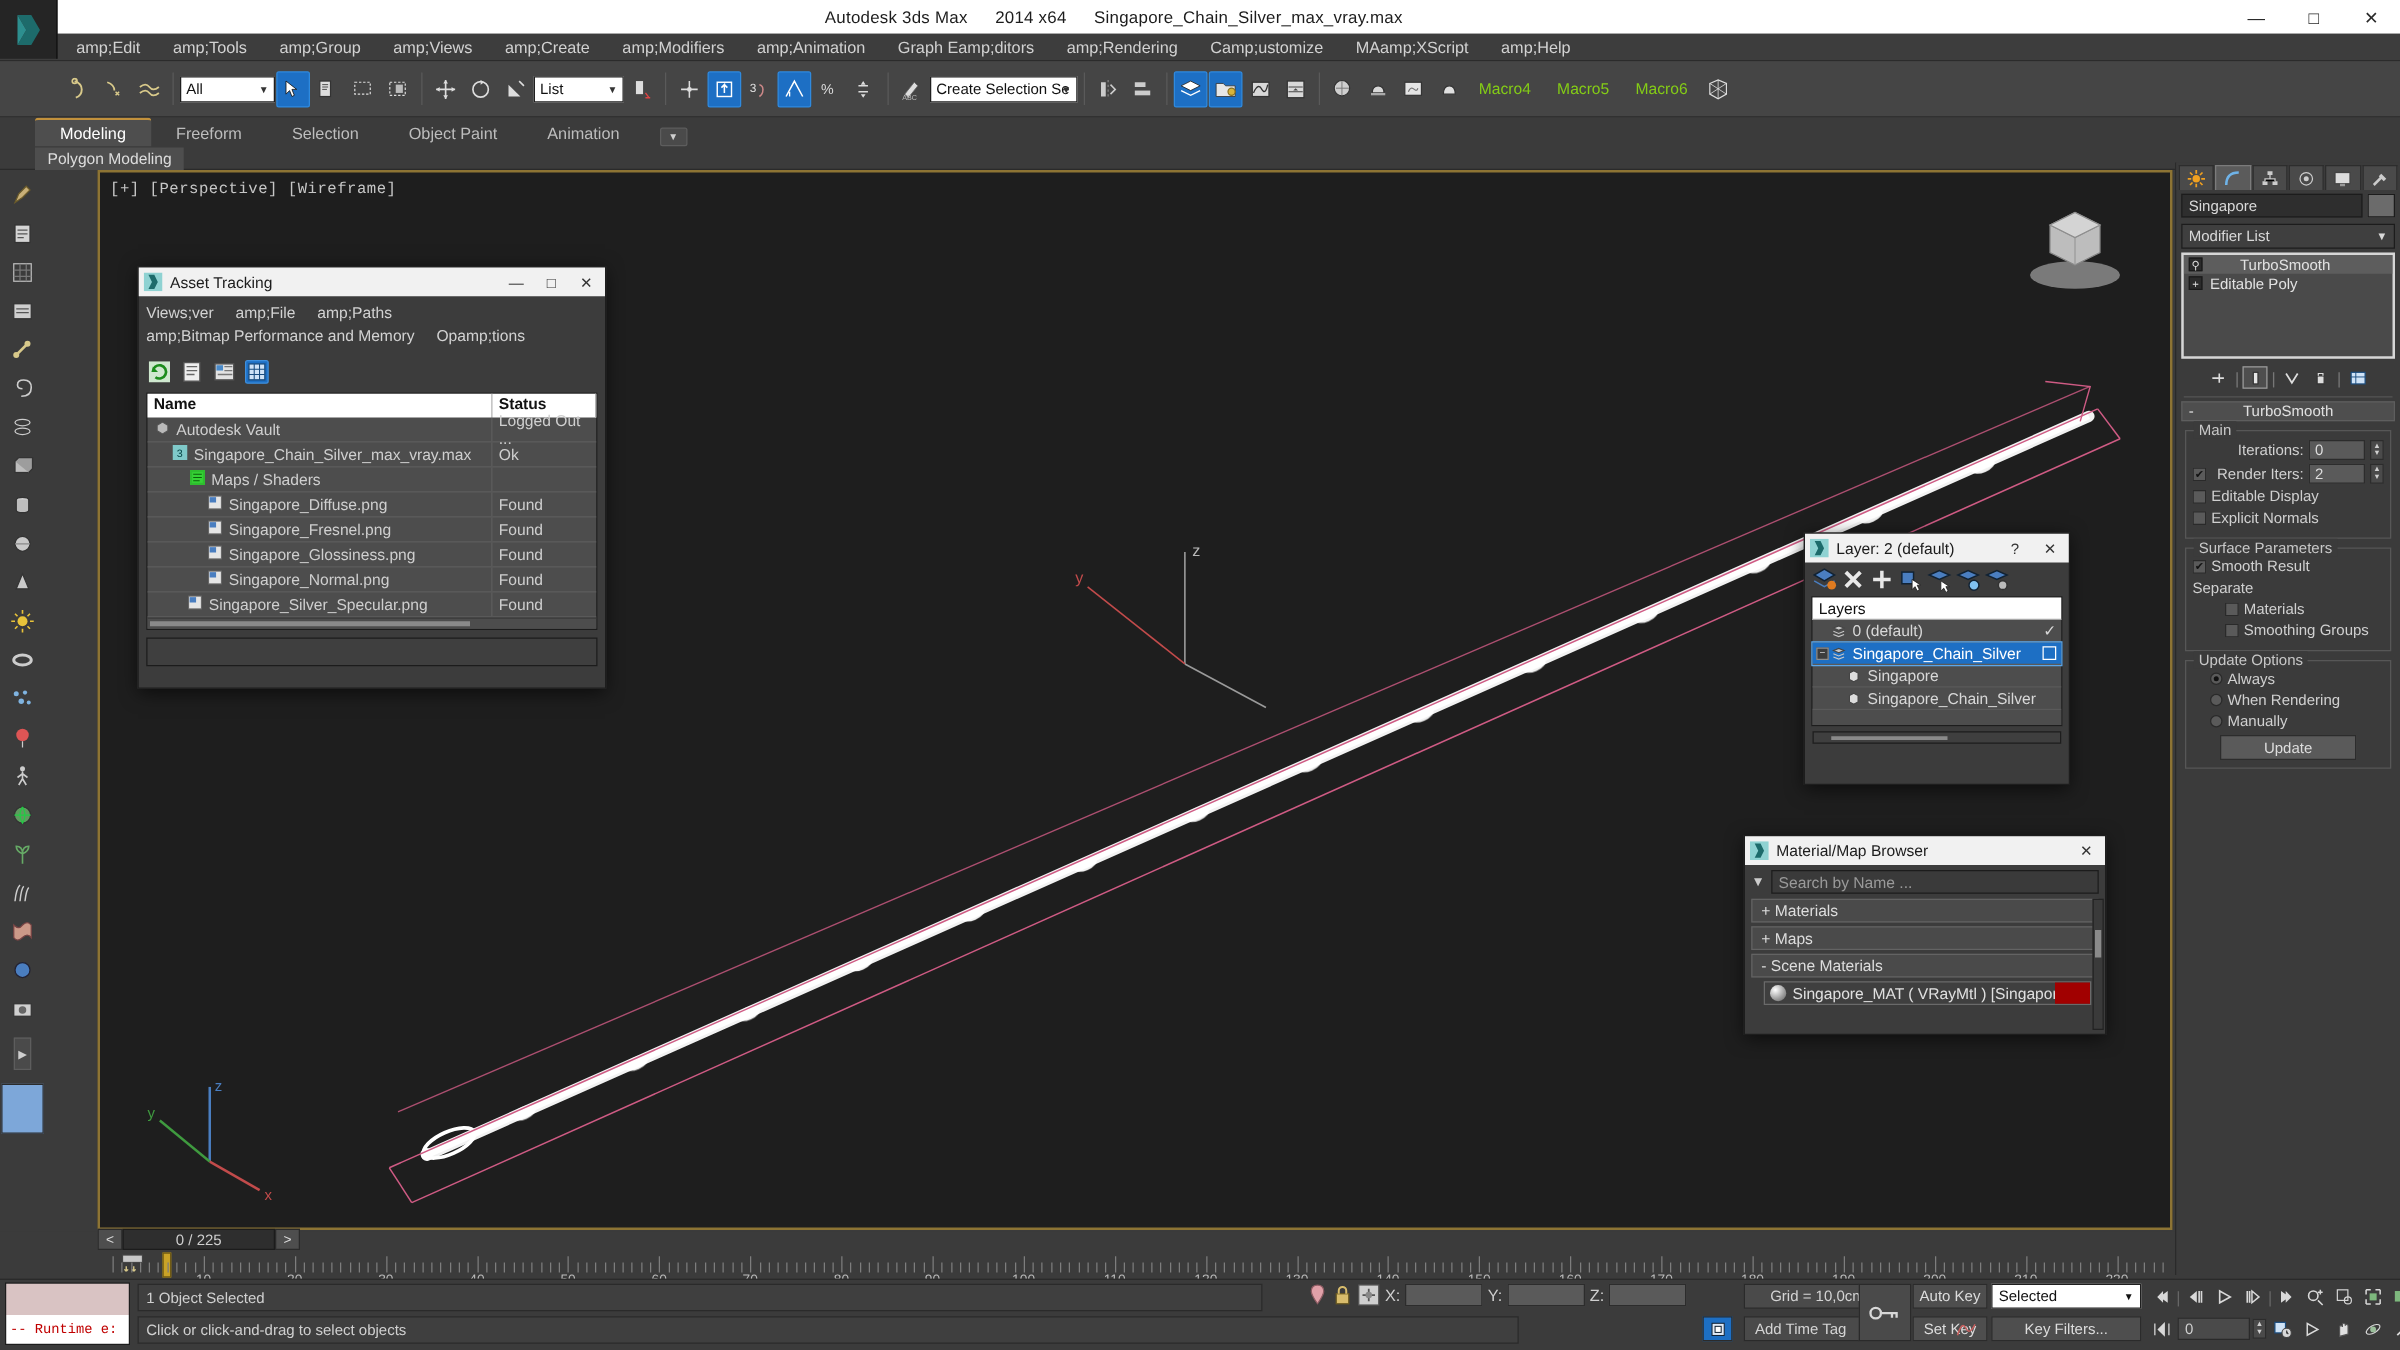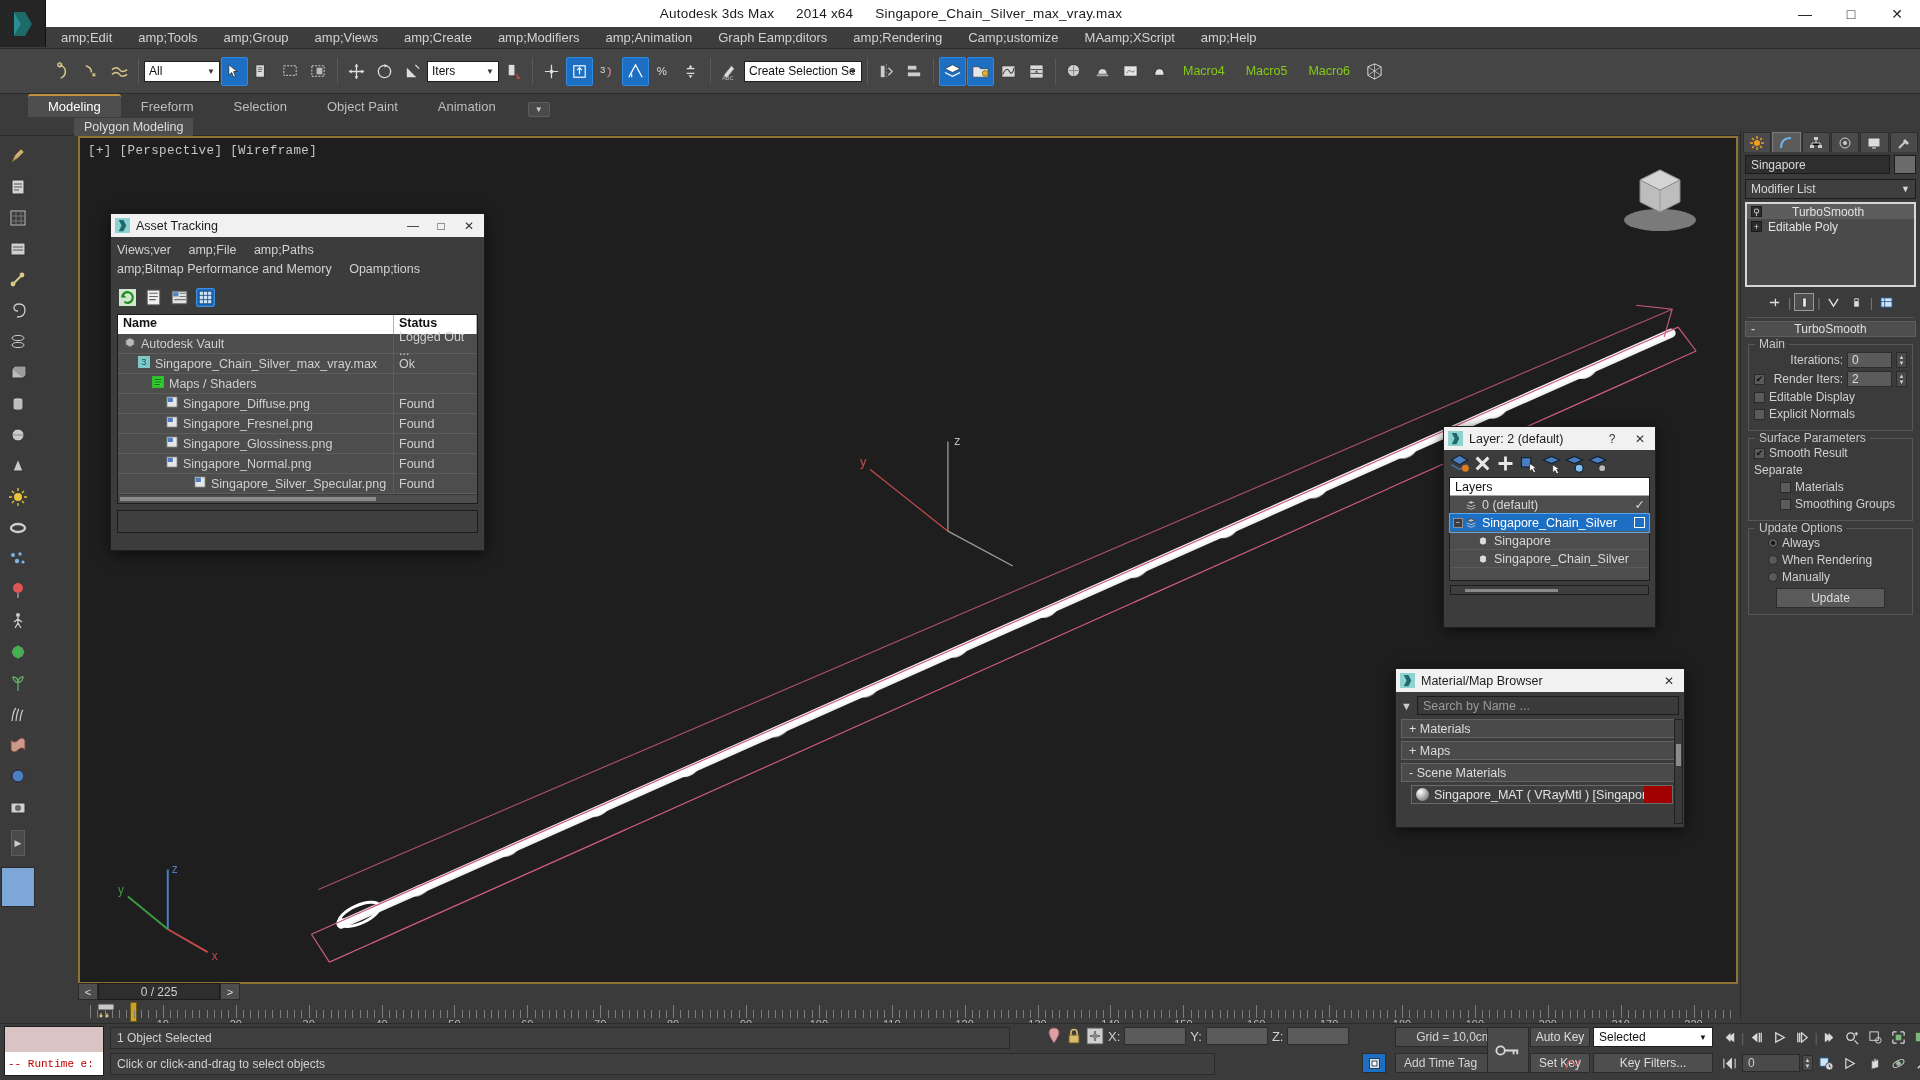--- a/index.html
+++ b/index.html
@@ -41,21 +41,21 @@
   .tcombo .arw { position:absolute; right:4px; font-size:8px; color:#333; }
   .macro { padding:0 10px; font-size:12.5px; color:#84cc16; }
 
   
   .ribbon { position:absolute; left:0; top:94px; width:1920px; height:42px; background:#3b3b3b;
      border-bottom:1px solid #2a2a2a; }
   .rib-tabs { display:flex; height:23px; align-items:flex-end; padding-left:28px; }
   .rib-tab { padding:3px 20px; font-size:13px; color:#bdbdbd; }
   .rib-tab.sel { background:#4e4e4e; color:#fff; border-top:2px solid #c2913c; border-radius:3px 3px 0 0;}
   .rib-panel { height:19px; display:flex; align-items:center; padding-left:28px; }
-  .rib-panel span { background:#4e4e4e; padding:2px 10px; font-size:12.5px; color:#ddd;margin-left:46px; }
+  .rib-panel span { background:#4e4e4e; padding:2px 10px; font-size:12.5px; color:#ddd; }
   .rib-dd { width:22px; height:15px; background:#4a4a4a; border:1px solid #5d5d5d; border-radius:2px;
      display:flex; align-items:center; justify-content:center; font-size:8px; margin-left:12px;}
 
   
   .viewport { position:absolute; left:78px; top:136px; width:1660px; height:848px;
      background:#1e1e1e; border:2px solid #8d7434; overflow:hidden; }
   .vp-label { position:absolute; left:8px; top:6px; font-size:12.5px; color:#c6c6c6;
      font-family:"Liberation Mono", monospace; letter-spacing:.4px;}
   .chain { position:absolute; left:0; top:0; width:100%; height:100%; }
 
@@ -335,21 +335,21 @@
         <path d="M10 2 l3 2 l-3 2z" fill="#ddd"></path>
       </svg>
     </div>
   <div class="tbtn">
       <svg viewBox="0 0 20 20">
         <path d="M4 16 L4 6 L14 16 Z" fill="#ddd"></path>
         <path d="M13 3 l4 4" stroke="#ddd" stroke-width="1.4"></path>
       </svg>
     </div>
   <div class="tcombo" style="width:72px">
-    <span>Iters</span>
+    <span>List</span>
     <span class="arw">▼</span>
   </div>
   <div class="tbtn">
       <svg viewBox="0 0 20 20">
         <rect x="5" y="3" width="6" height="11" fill="#ddd"></rect>
         <path d="M13 13 l3 4 M13 17 h4" stroke="#d44" stroke-width="1.2"></path>
       </svg>
     </div>
   <div class="tsep"></div>
   <div class="tbtn">
@@ -802,21 +802,21 @@
           <div class="at-c1" style="padding-left:48px">
             <span><svg viewBox="0 0 14 14" style="width:12px;height:12px">
                 <rect x="1" y="1" width="12" height="12" fill="#e6e6e6" stroke="#666"></rect>
                 <rect x="2" y="2" width="6" height="5" fill="#4a7ec0"></rect>
               </svg></span>
             <span>Singapore_Normal.png</span>
           </div>
           <div class="at-c2">Found</div>
         </div>
         <div class="at-row">
-          <div class="at-c1" style="padding-left:76px">
+          <div class="at-c1" style="padding-left:32px">
             <span><svg viewBox="0 0 14 14" style="width:12px;height:12px">
                 <rect x="1" y="1" width="12" height="12" fill="#e6e6e6" stroke="#666"></rect>
                 <rect x="2" y="2" width="6" height="5" fill="#4a7ec0"></rect>
               </svg></span>
             <span>Singapore_Silver_Specular.png</span>
           </div>
           <div class="at-c2">Found</div>
         </div>
       </div>
     <div class="at-scroll">

